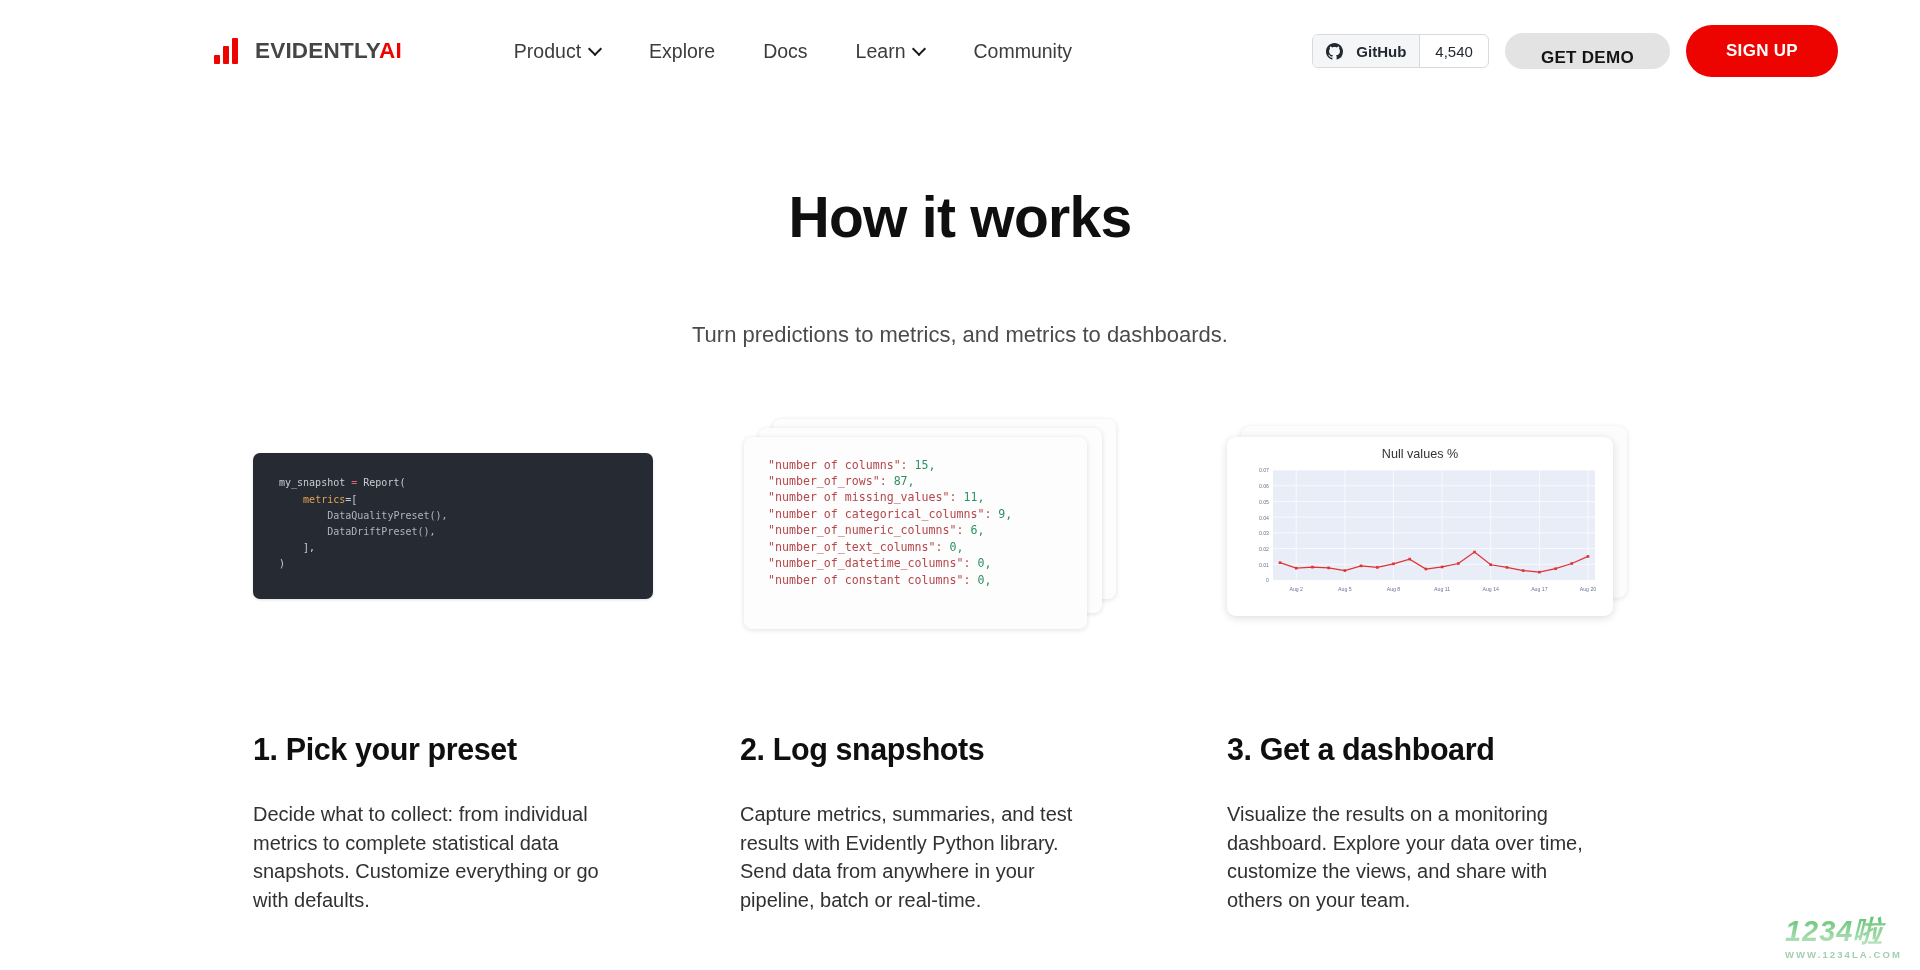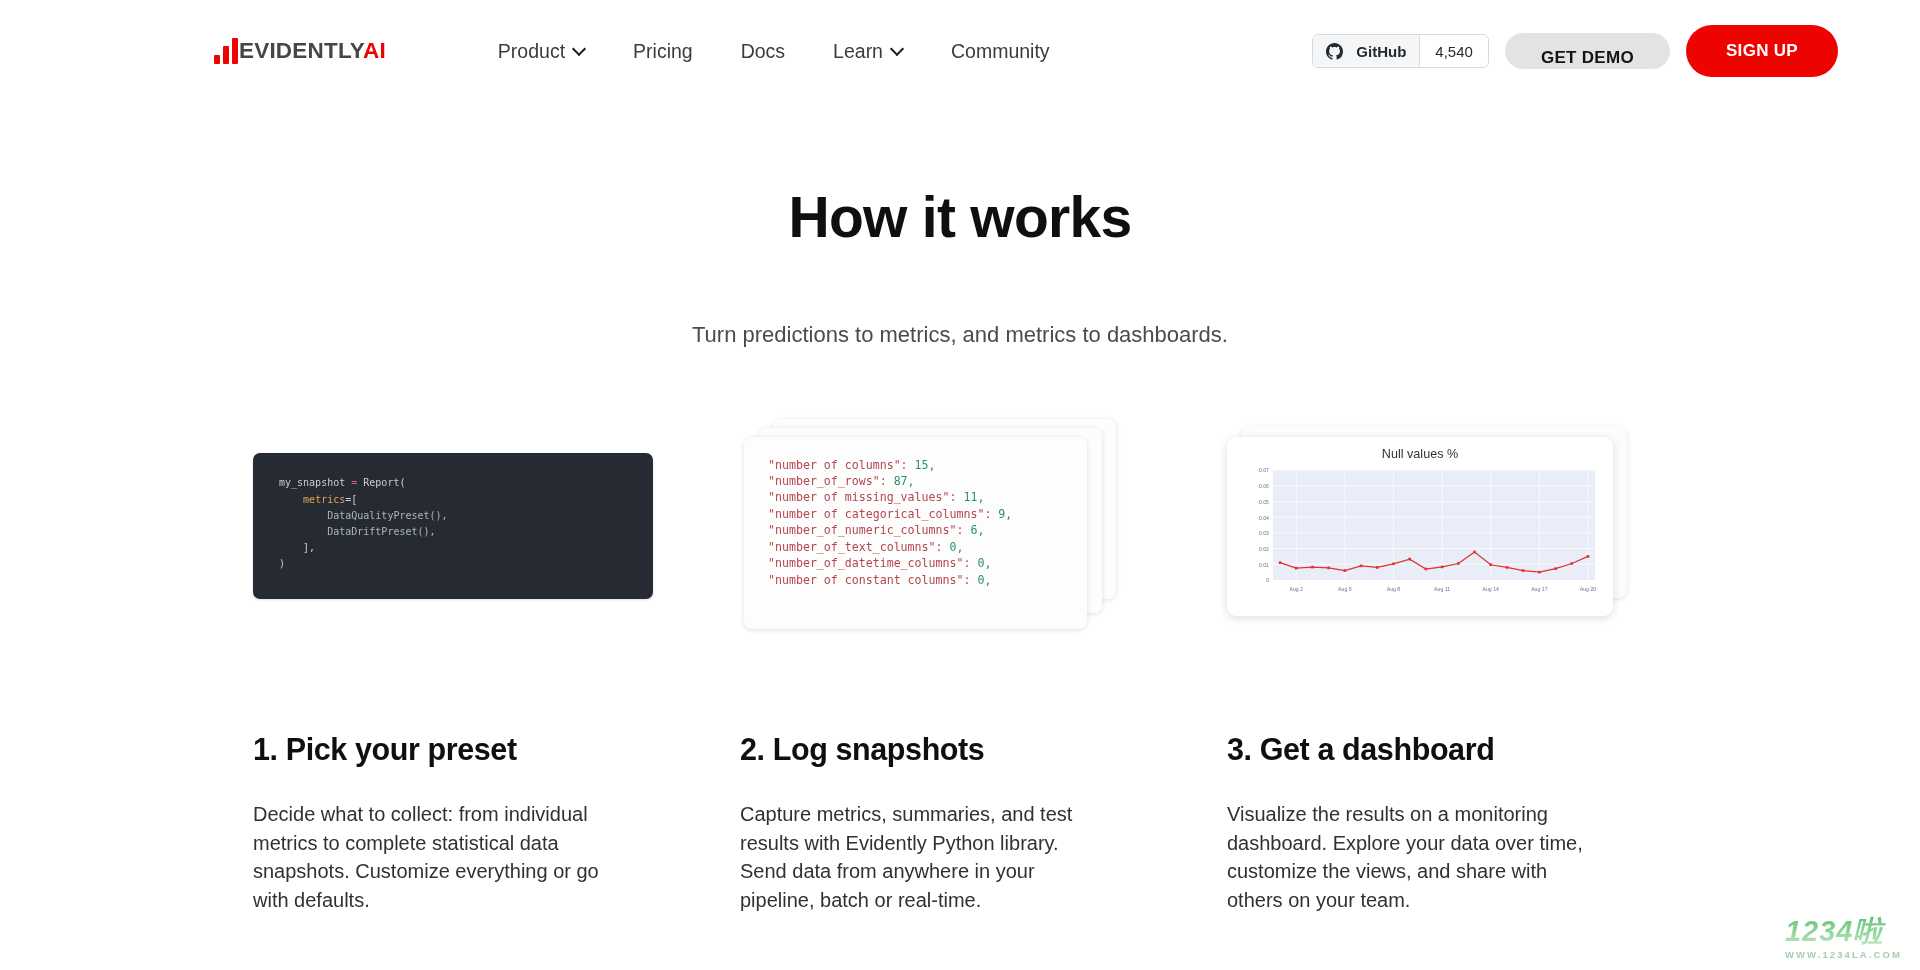--- a/index.html
+++ b/index.html
@@ -13,21 +13,21 @@
   .page { position: relative; width: 1920px; height: 970px; }
 
   
   .header {
     height: 102px;
     display: flex;
     align-items: center;
     padding: 0 0 0 214px;
     position: relative;
   }
-  .logo { display: flex; align-items: center; gap: 1px; cursor: pointer; }
+  .logo { display: flex; align-items: center; gap: 17px; cursor: pointer; }
   .logo-bars { display: flex; align-items: flex-end; gap: 3px; height: 26px; }
   .logo-bars i { display: block; width: 6px; background: #ed0400; border-radius: 1px; }
   .logo-bars i:nth-child(1) { height: 9px; }
   .logo-bars i:nth-child(2) { height: 18px; }
   .logo-bars i:nth-child(3) { height: 26px; }
   .logo-word { font-size: 22.5px; font-weight: 700; letter-spacing: .2px; color: #444648; }
   .logo-word .ai { color: #ed0400; }
 
   .nav { display: flex; align-items: center; gap: 0; margin-left: 88px; }
   .nav-item {
@@ -171,21 +171,21 @@
         <span>EVIDENTLY</span><span class="ai">AI</span>
       </span>
     </div>
 
     <div class="nav">
       <div class="nav-item">
         <span>Product</span>
         <span class="caret"></span>
       </div>
       <div class="nav-item">
-        <span>Pricing</span>
+        <span>Explore</span>
       </div>
       <div class="nav-item">
         <span>Docs</span>
       </div>
       <div class="nav-item">
         <span>Learn</span>
         <span class="caret"></span>
       </div>
       <div class="nav-item">
         <span>Community</span>

